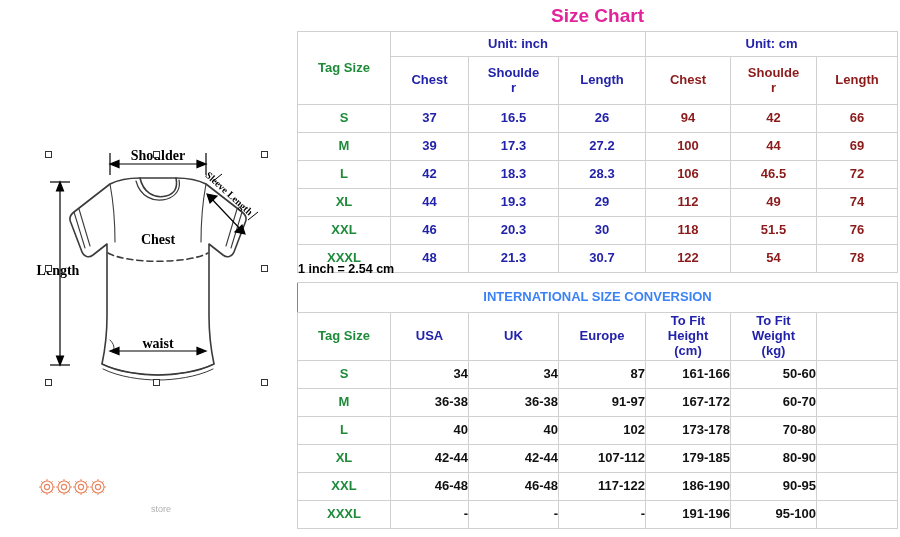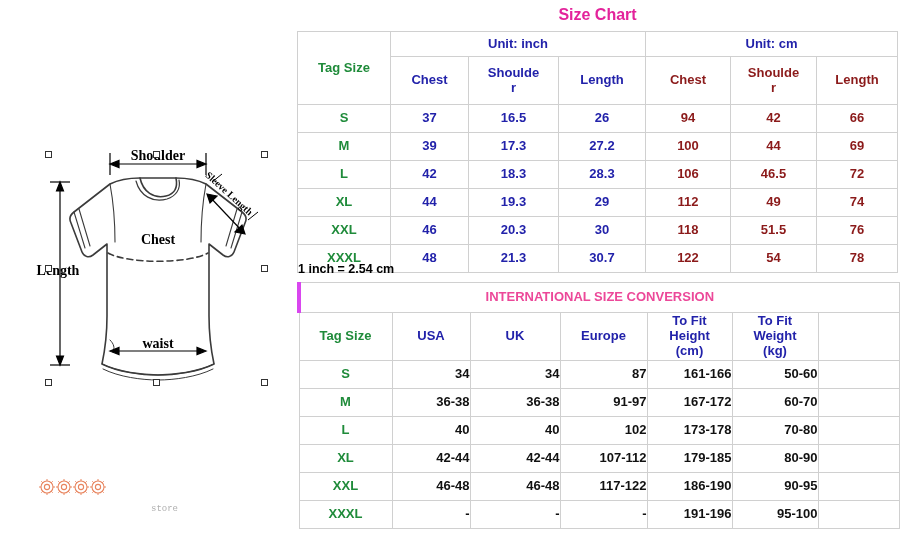--- a/index.html
+++ b/index.html
@@ -33,21 +33,21 @@
   #brand-gears{position:absolute;left:20px;top:0px;width:72px;height:18px;}
   #brand-name{
     position:absolute;left:0px;top:14px;
     font-size:21px;color:#8a8a8a;
     font-family:"DejaVu Sans", sans-serif;
     letter-spacing:0px;white-space:nowrap;
   }
   #brand-sub{
     position:absolute;left:133px;top:26px;
     font-size:9px;color:#b0b0b0;
-    font-family:Liberation Mono, monospace;
+    font-family:Liberation Sans, sans-serif;
   }
 
   
   #right-panel{
     position:absolute;left:297px;top:0px;width:600px;height:537px;
   }
 
   table{
     border-collapse:collapse;
     width:600px;
@@ -59,25 +59,25 @@
     padding:0;
     text-align:center;
     vertical-align:middle;
     font-weight:bold;
     font-size:13px;
     line-height:1.15;
   }
 
   .t-title{
     border-left:none !important;border-right:none !important;border-top:none !important;
-    color:#e3239b;font-size:16px;height:31px;
+    color:#e3239b;font-size:19px;height:31px;
   }
   .t-title2{
-    border-left:4px solid #d946ef;border-right:1px solid #d0d0d0;
-    color:#ec4899;font-size:13px;height:29px;
+    border-left:1px solid #d946ef;border-right:1px solid #d0d0d0;
+    color:#3b82f6;font-size:13px;height:29px;
   }
   .unit-hd{ color:#2222aa; font-size:13px; height:24px; }
   .col-hd-blue{ color:#2222aa; font-size:13px; height:47px; }
   .col-hd-red { color:#8b1a1a; font-size:13px; height:47px; }
   .tag-hd{ color:#1f8b3a; font-size:13px; }
   .tagcell{ color:#1f8b3a; font-size:13px; height:27px; }
   .incell{ color:#2222aa; font-size:13px;margin-top:44px; }
   .cmcell{ color:#8b1a1a; font-size:13px; }
   .blkcell{ color:#111111; font-size:13px; height:26px;text-align:right; }
 

